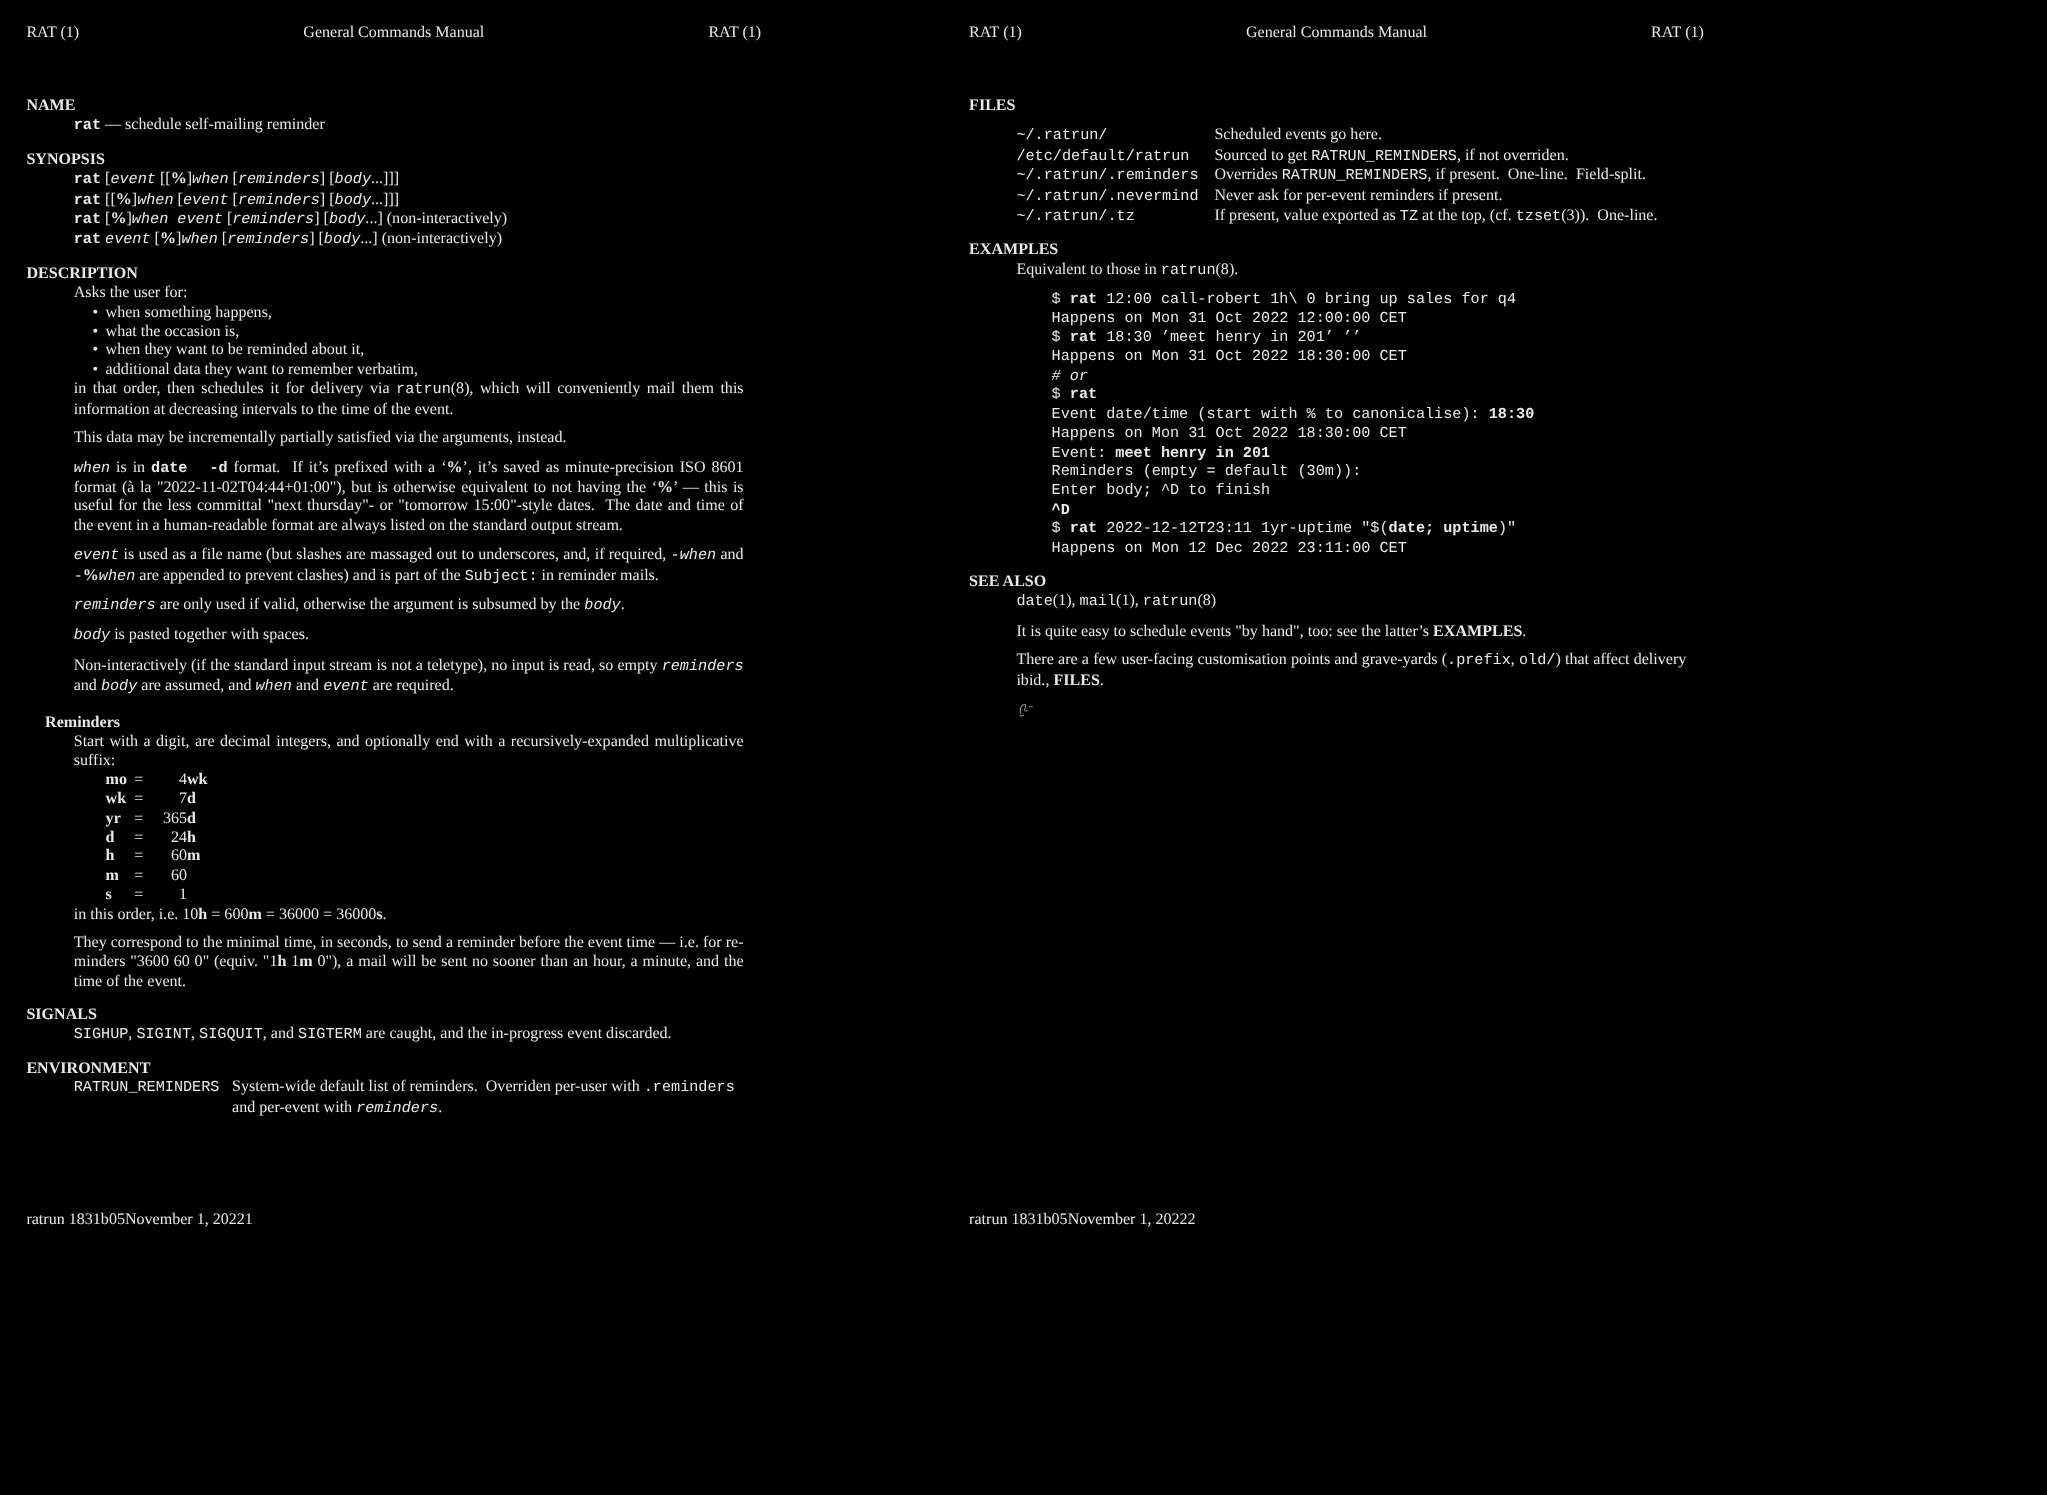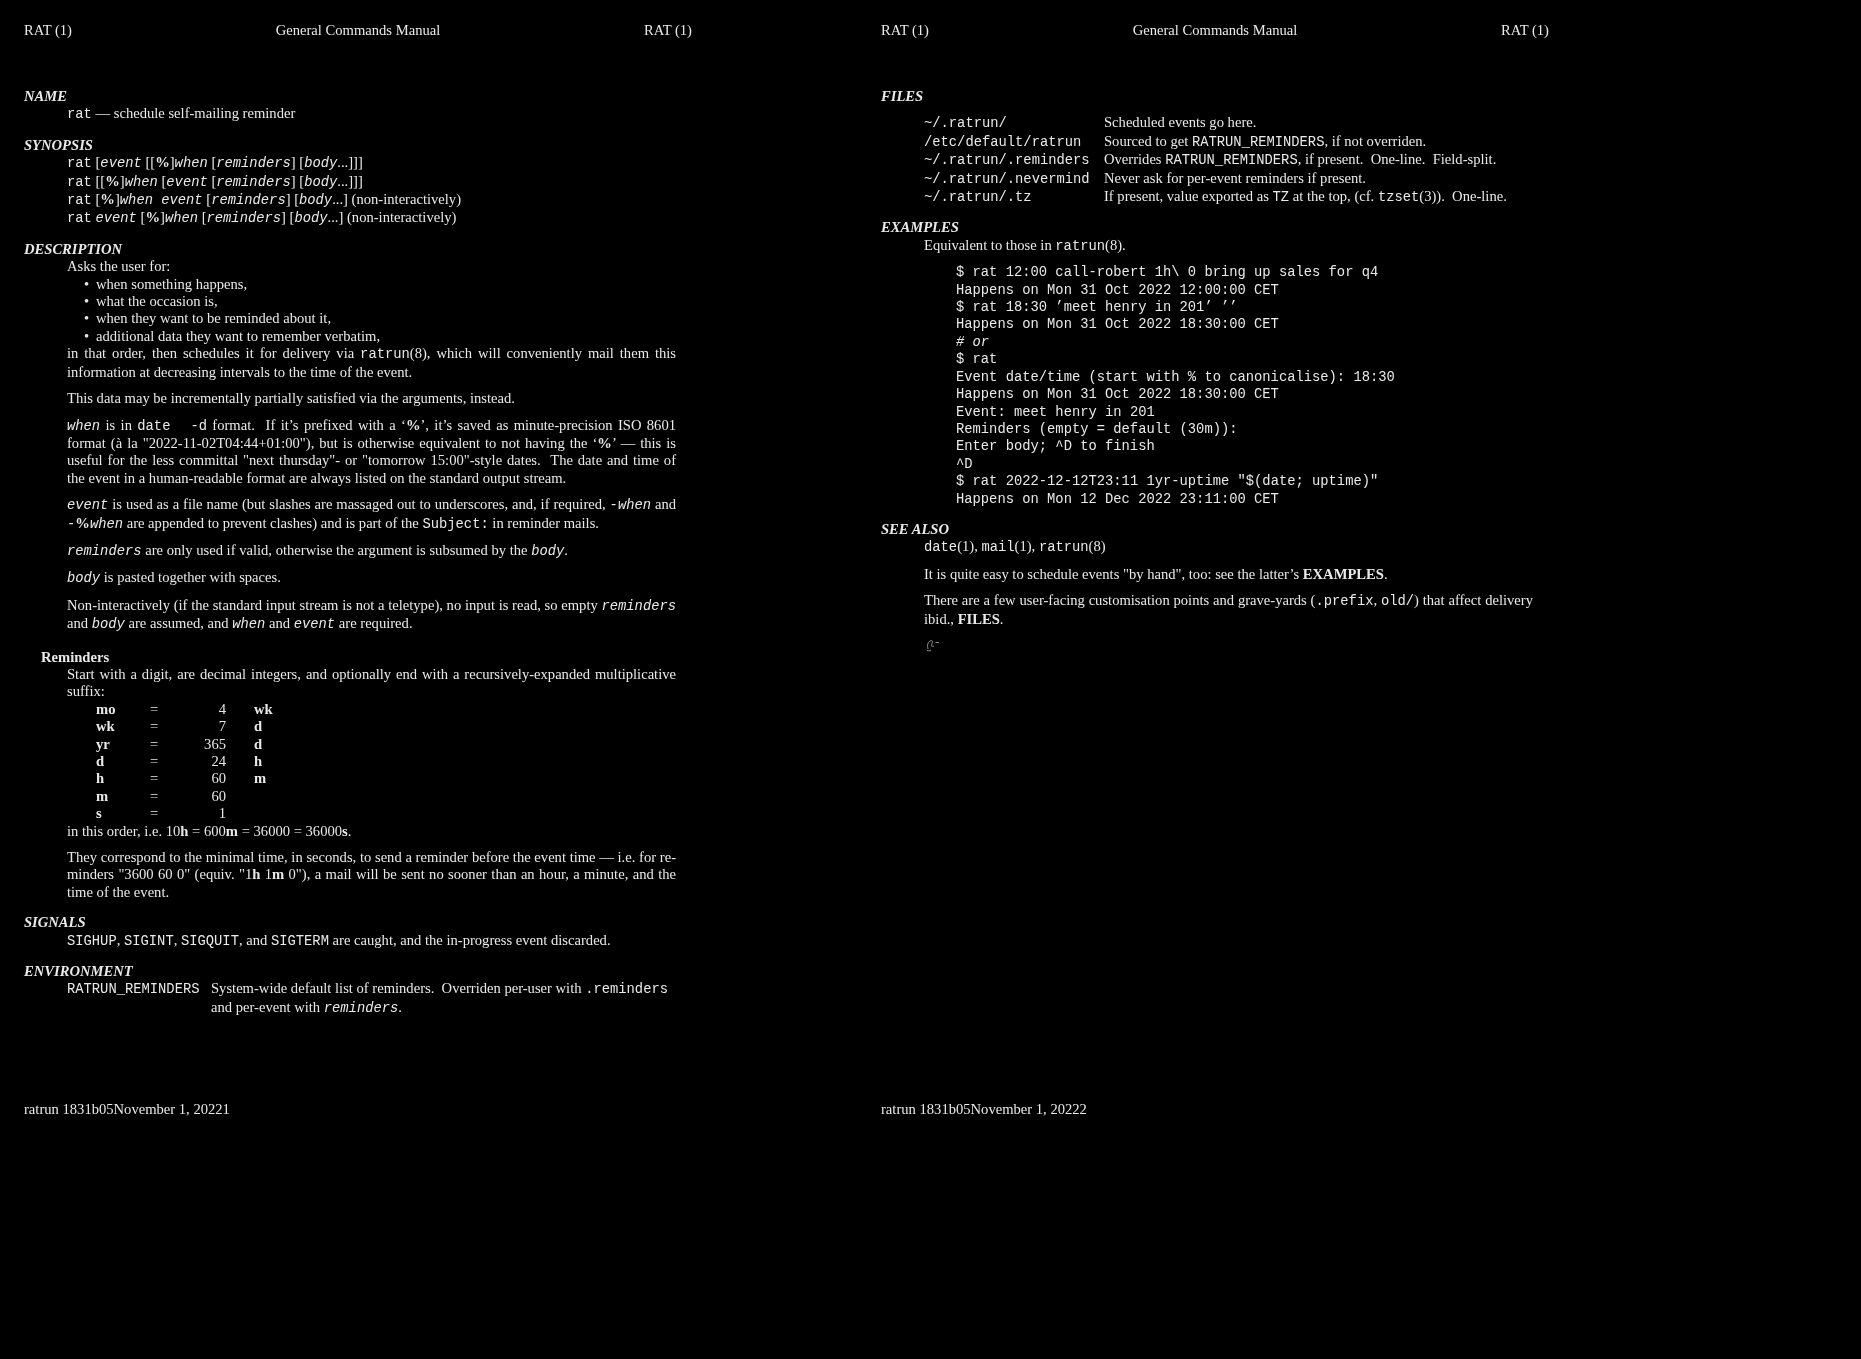--- a/index.html
+++ b/index.html
@@ -12,50 +12,50 @@
     font-size:14.6px;
     line-height:17.4px;
     overflow:hidden;
   }
   .page{position:absolute;top:0;width:668px;height:1359px;}
   #page-1{left:24px;}
   #page-2{left:881px;}
   .page-header{position:absolute;top:22px;left:0;right:0;display:flex;justify-content:space-between;}
   .page-footer{position:absolute;top:1101px;left:0;right:0;display:flex;justify-content:flex-start;}
   .page-body{position:absolute;top:88px;left:0;right:0;}
-  .section-title{font-weight:bold;margin-top:13px;font-style:italic;}
+  .section-title{font-weight:bold;margin-top:13px;}
   .subsection-title{font-weight:bold;margin-top:15px;margin-left:17px;}
   .page-body > .section-title:first-child{margin-top:0;}
   .section-body{padding-left:43px;padding-right:16px;}
   .section-body > *:first-child{margin-top:0;}
   .par{margin-top:9px;text-align:justify;white-space:pre-wrap;}
   .bullets{margin-top:9px;}
   .bullet{position:relative;padding-left:29px;white-space:pre-wrap;}
   .bullet-marker{position:absolute;left:17px;top:0;}
   .synopsis{margin-top:0;}
   .line{white-space:pre-wrap;}
   .suffix-table{margin-top:9px;margin-left:29px;}
-  .sufrow{display:flex;gap:28px;}
+  .sufrow{display:flex;}
   .c-unit{flex:0 0 26px;font-weight:bold;}
   .c-eq{flex:0 0 20px;}
   .c-num{flex:0 0 28px;text-align:right;}
   .c-suf{font-weight:bold;}
   .deflist{margin-top:9px;}
   .defrow{display:flex;align-items:baseline;}
   .defrow.gap{margin-top:9px;}
   .defterm{font-family:"Liberation Mono", monospace;font-size:13.8px;flex:0 0 144px;}
   .defdef{flex:1;white-space:pre-wrap;}
   .codeblock{margin-top:9px;}
   .codeline{font-family:"Liberation Mono", monospace;font-size:13.8px;white-space:pre-wrap;margin-left:32px;}
   .scribble{margin-top:10px;}
   .tight{margin-top:0 !important;}
   .seg.b{font-weight:bold;}
   .seg.i{font-style:italic;}
   .seg.m{font-family:"Liberation Mono", monospace;font-size:13.8px;}
-  .seg.mb{font-family:"Liberation Mono", monospace;font-size:13.8px;font-weight:normal;}
+  .seg.mb{font-family:"Liberation Mono", monospace;font-size:13.8px;font-weight:bold;}
   .seg.mi{font-family:"Liberation Mono", monospace;font-size:13.8px;font-style:italic;}
 </style>
 </head>
 <body>
 
 <div class="canvas">
   <div class="page" id="page-1">
     <div class="page-header">
       <span>RAT (1)</span>
       <span>General Commands Manual</span>

